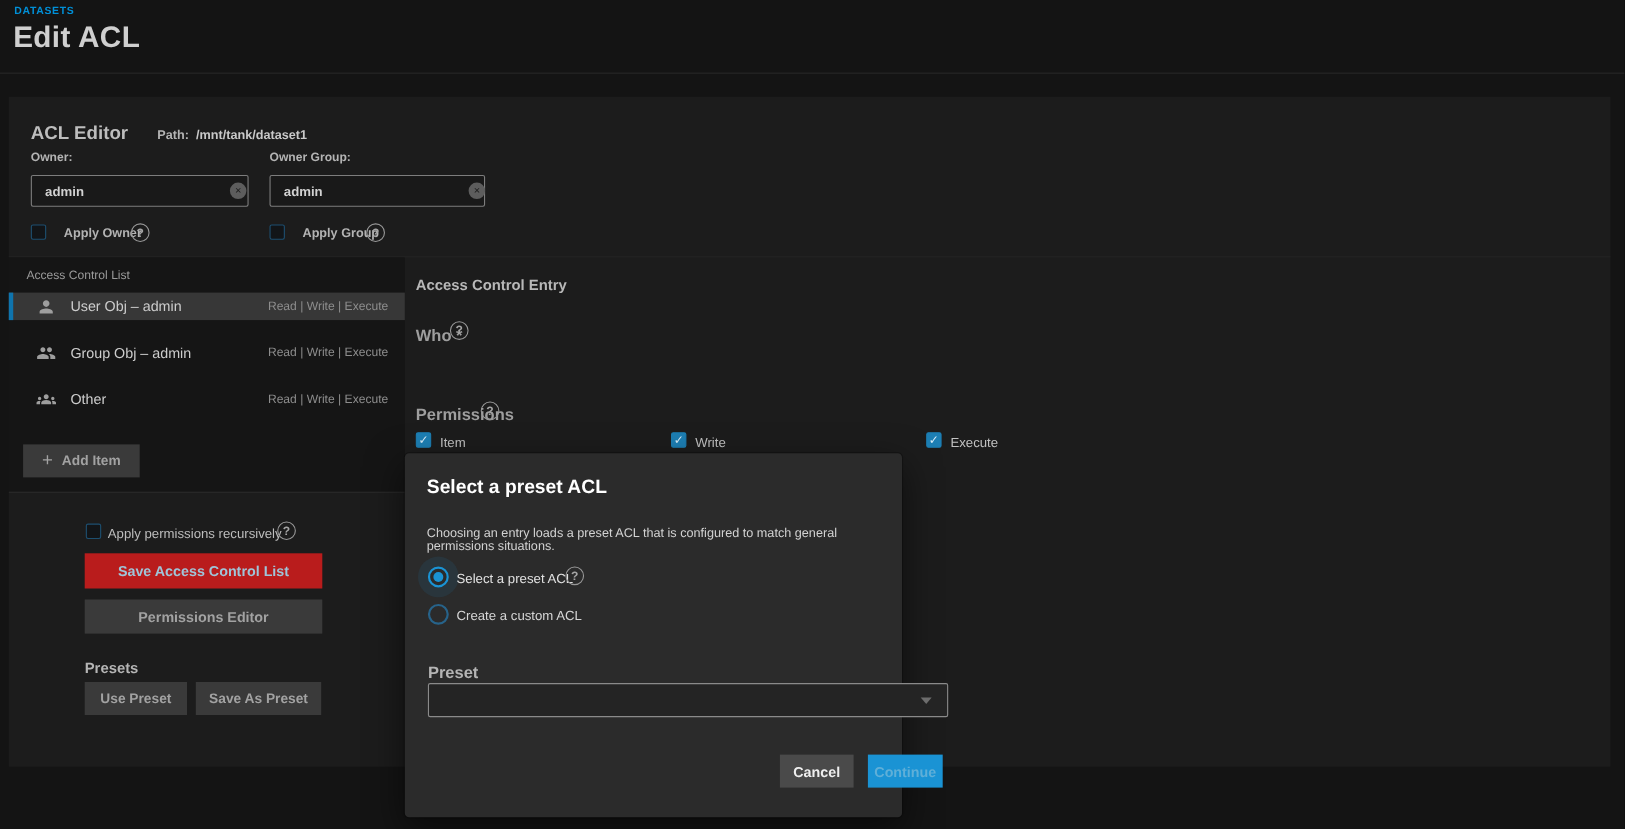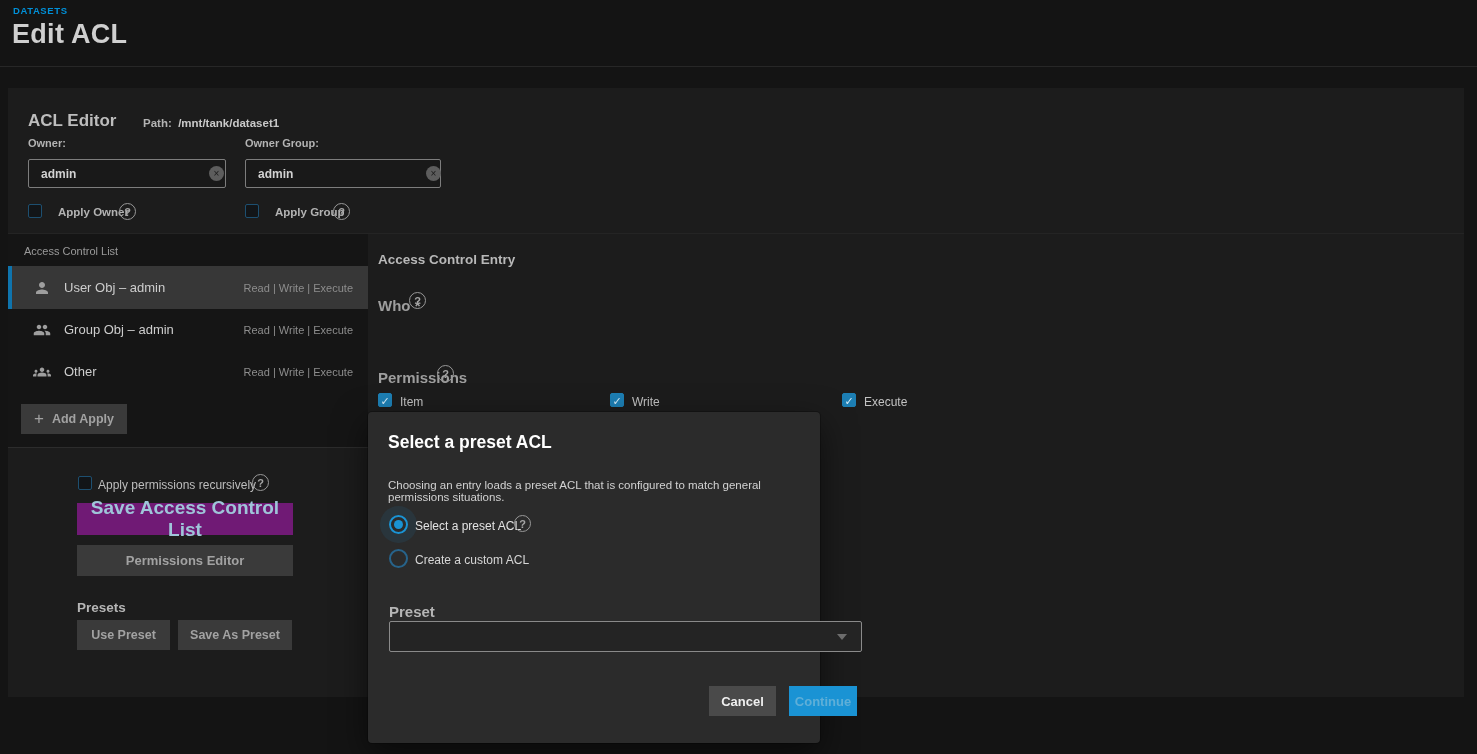--- a/index.html
+++ b/index.html
@@ -29,30 +29,30 @@
   .cb { width:14px; height:14px; border:1px solid #1d4f70; background:#121518; border-radius:2px; cursor:pointer; }
   .cb.checked { background:#1d7fb4; border-color:#1d7fb4; color:#d8edf8; font-size:11px; line-height:14px; text-align:center; }
   .cb-label { font-size:11.5px; font-weight:bold; color:#b3b3b3; }
 
   .help { width:17px; height:17px; border:1.6px solid #989898; border-radius:50%; color:#a5a5a5; font-size:11px; font-weight:bold; display:flex; align-items:center; justify-content:center; cursor:pointer; }
 
   
   .lower-border { left:0; top:145px; width:1456px; height:1px; background:#242424; }
   .left-panel { left:0; top:146px; width:360px; height:214px; background:#151515; border-bottom:1px solid #2c2c2c; }
   .list-header { position:absolute; left:16px; top:11px; font-size:11px; color:#9a9a9a; }
-  .acl-row { position:absolute; left:0; width:360px; height:43px; display:flex; align-items:center; padding:0 15px 0 25px; cursor:pointer; }
+  .acl-row { position:absolute; left:0; width:360px; height:25px; display:flex; align-items:center; padding:0 15px 0 25px; cursor:pointer; }
   .acl-row.selected { background:#373737; }
   .acl-row.selected::before { content:""; position:absolute; left:0; top:0; bottom:0; width:4px; background:#0f74ad; }
   .acl-row .row-icon { width:18px; height:18px; margin-right:13px; flex:0 0 auto; }
   .acl-row .row-icon svg { width:18px; height:18px; fill:#9e9e9e; display:block; }
   .row-label { font-size:13px; color:#cdcdcd; flex:1; }
   .row-perms { font-size:11px; color:#8d8d8d; }
 
   .gray-btn { background:#3a3a3a; color:#a2a2a2; font-weight:bold; font-size:12.5px; border:none; cursor:pointer; display:flex; align-items:center; justify-content:center; font-family:"Liberation Sans", sans-serif; }
-  .blue-btn { background:#701a75; color:#9fc5d9; font-weight:bold; font-size:19px; border:none; cursor:pointer; display:flex; align-items:center; justify-content:center; font-family:"Liberation Sans", sans-serif; }
+  .blue-btn { background:#b91c1c; color:#9fc5d9; font-weight:bold; font-size:13px; border:none; cursor:pointer; display:flex; align-items:center; justify-content:center; font-family:"Liberation Sans", sans-serif; }
   .plus { font-size:17px; font-weight:normal; margin-right:8px; color:#a2a2a2; }
 
   .presets-title { font-size:13.5px; font-weight:bold; color:#b5b5b5; }
 
   
   .ace-title { font-size:13.5px; font-weight:bold; color:#b8b8b8; }
   .field-label { font-size:15px; font-weight:bold; color:#9e9e9e; }
   .select-box { background:#191919; border:1px solid #5f5f5f; border-radius:2px; display:flex; align-items:center; cursor:pointer; }
   .select-box .sel-text { flex:1; font-size:12px; font-weight:bold; color:#c9c9c9; padding-left:12px; }
   .caret { width:0; height:0; border-left:5px solid transparent; border-right:5px solid transparent; border-top:6px solid #6d6d6d; margin-right:14px; flex:0 0 auto; }
@@ -136,21 +136,21 @@
           <svg viewBox="0 0 24 24">
               <path d="M12 12.75c1.63 0 3.07.39 4.24.9 1.08.48 1.76 1.56 1.76 2.73V18H6v-1.61c0-1.18.68-2.26 1.76-2.73 1.17-.52 2.61-.91 4.24-.91zM4 13c1.1 0 2-.9 2-2s-.9-2-2-2-2 .9-2 2 .9 2 2 2zm1.13 1.1c-.37-.06-.74-.1-1.13-.1-.99 0-1.93.21-2.78.58C.48 14.9 0 15.62 0 16.43V18h4.5v-1.61c0-.83.23-1.61.63-2.29zM20 13c1.1 0 2-.9 2-2s-.9-2-2-2-2 .9-2 2 .9 2 2 2zm4 3.43c0-.81-.48-1.53-1.22-1.85-.85-.37-1.79-.58-2.78-.58-.39 0-.76.04-1.13.1.4.68.63 1.46.63 2.29V18H24v-1.57zM12 6c1.66 0 3 1.34 3 3s-1.34 3-3 3-3-1.34-3-3 1.34-3 3-3z"></path>
             </svg>
         </span>
         <span class="row-label">Other</span>
         <span class="row-perms">Read | Write | Execute</span>
       </div>
 
       <button class="gray-btn" style="position:absolute; left:13px; top:170px; width:106px; height:30px;">
         <span class="plus">+</span>
-        <span>Add Apply</span>
+        <span>Add Item</span>
       </button>
     </div>
 
     <div class="abs cb" style="left:70px; top:388px;"></div>
     <div class="abs cb-label" style="left:90px; top:390px; font-weight:normal; color:#bdbdbd; font-size:12px;">Apply permissions recursively</div>
     <div class="abs help" style="left:244px; top:386px;">?</div>
 
     <button class="blue-btn abs" style="left:69px; top:415px; width:216px; height:32px;">Save Access Control List</button>
     <button class="gray-btn abs" style="left:69px; top:457px; width:216px; height:31px; font-size:13px;">Permissions Editor</button>
 

